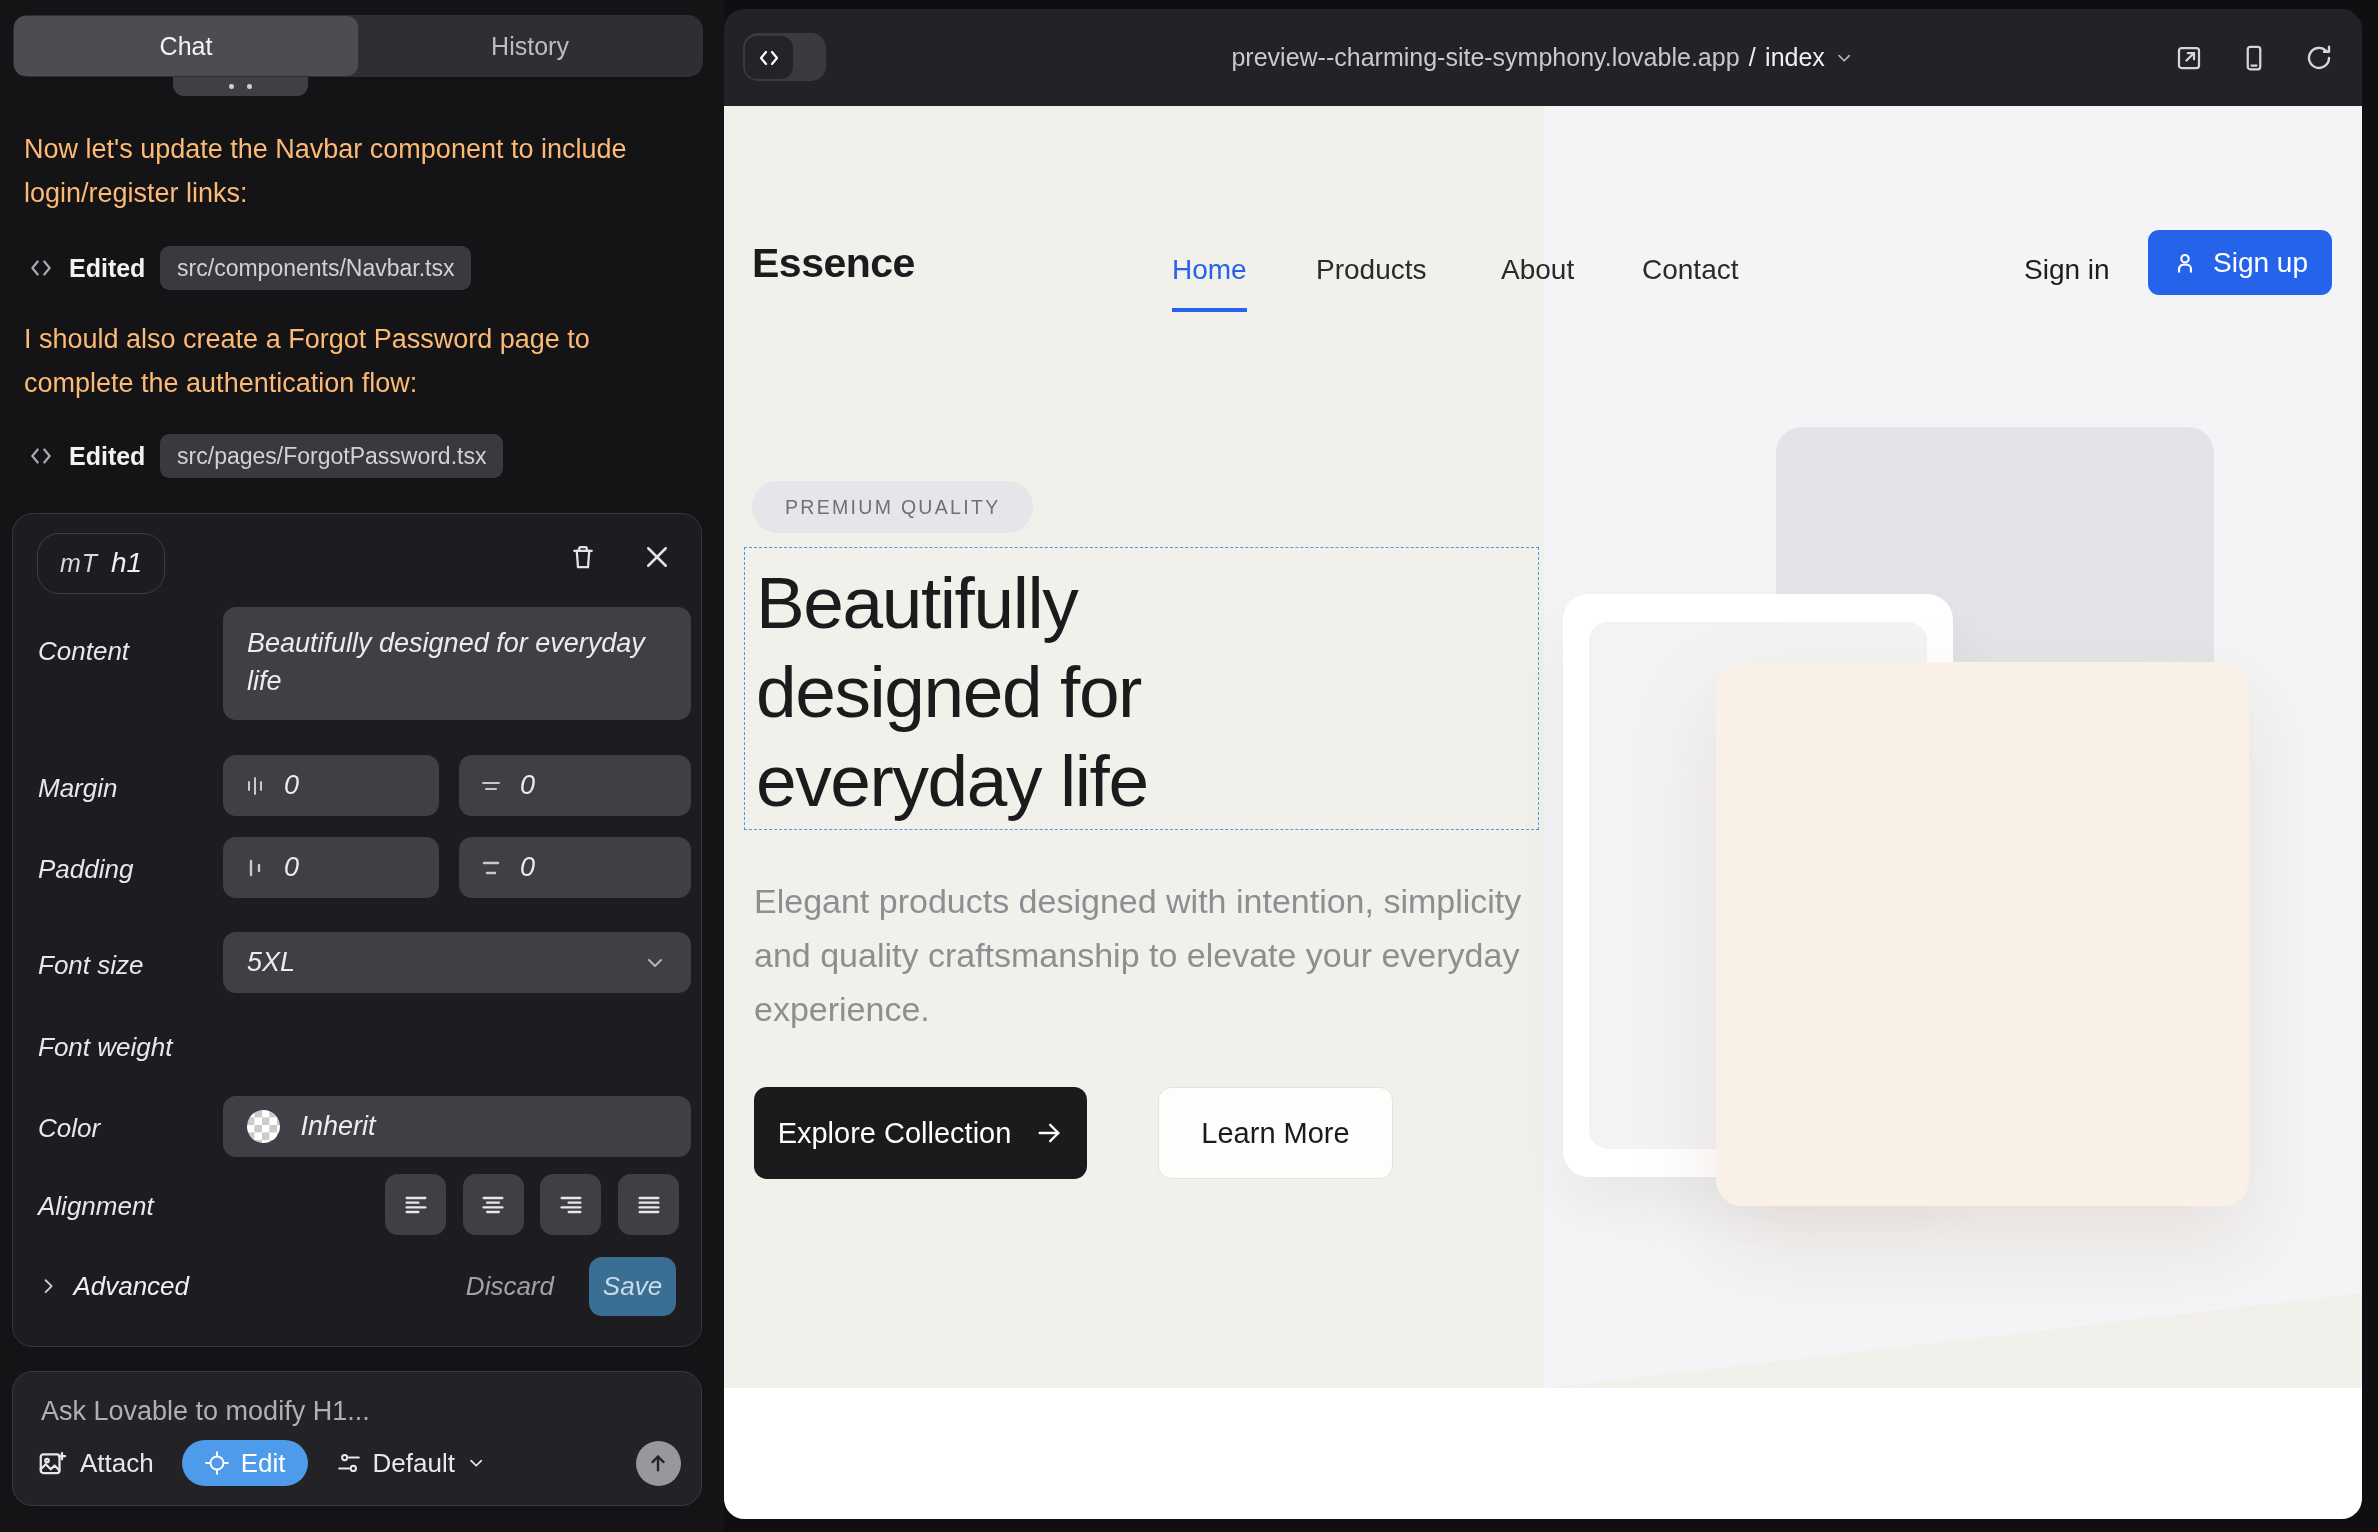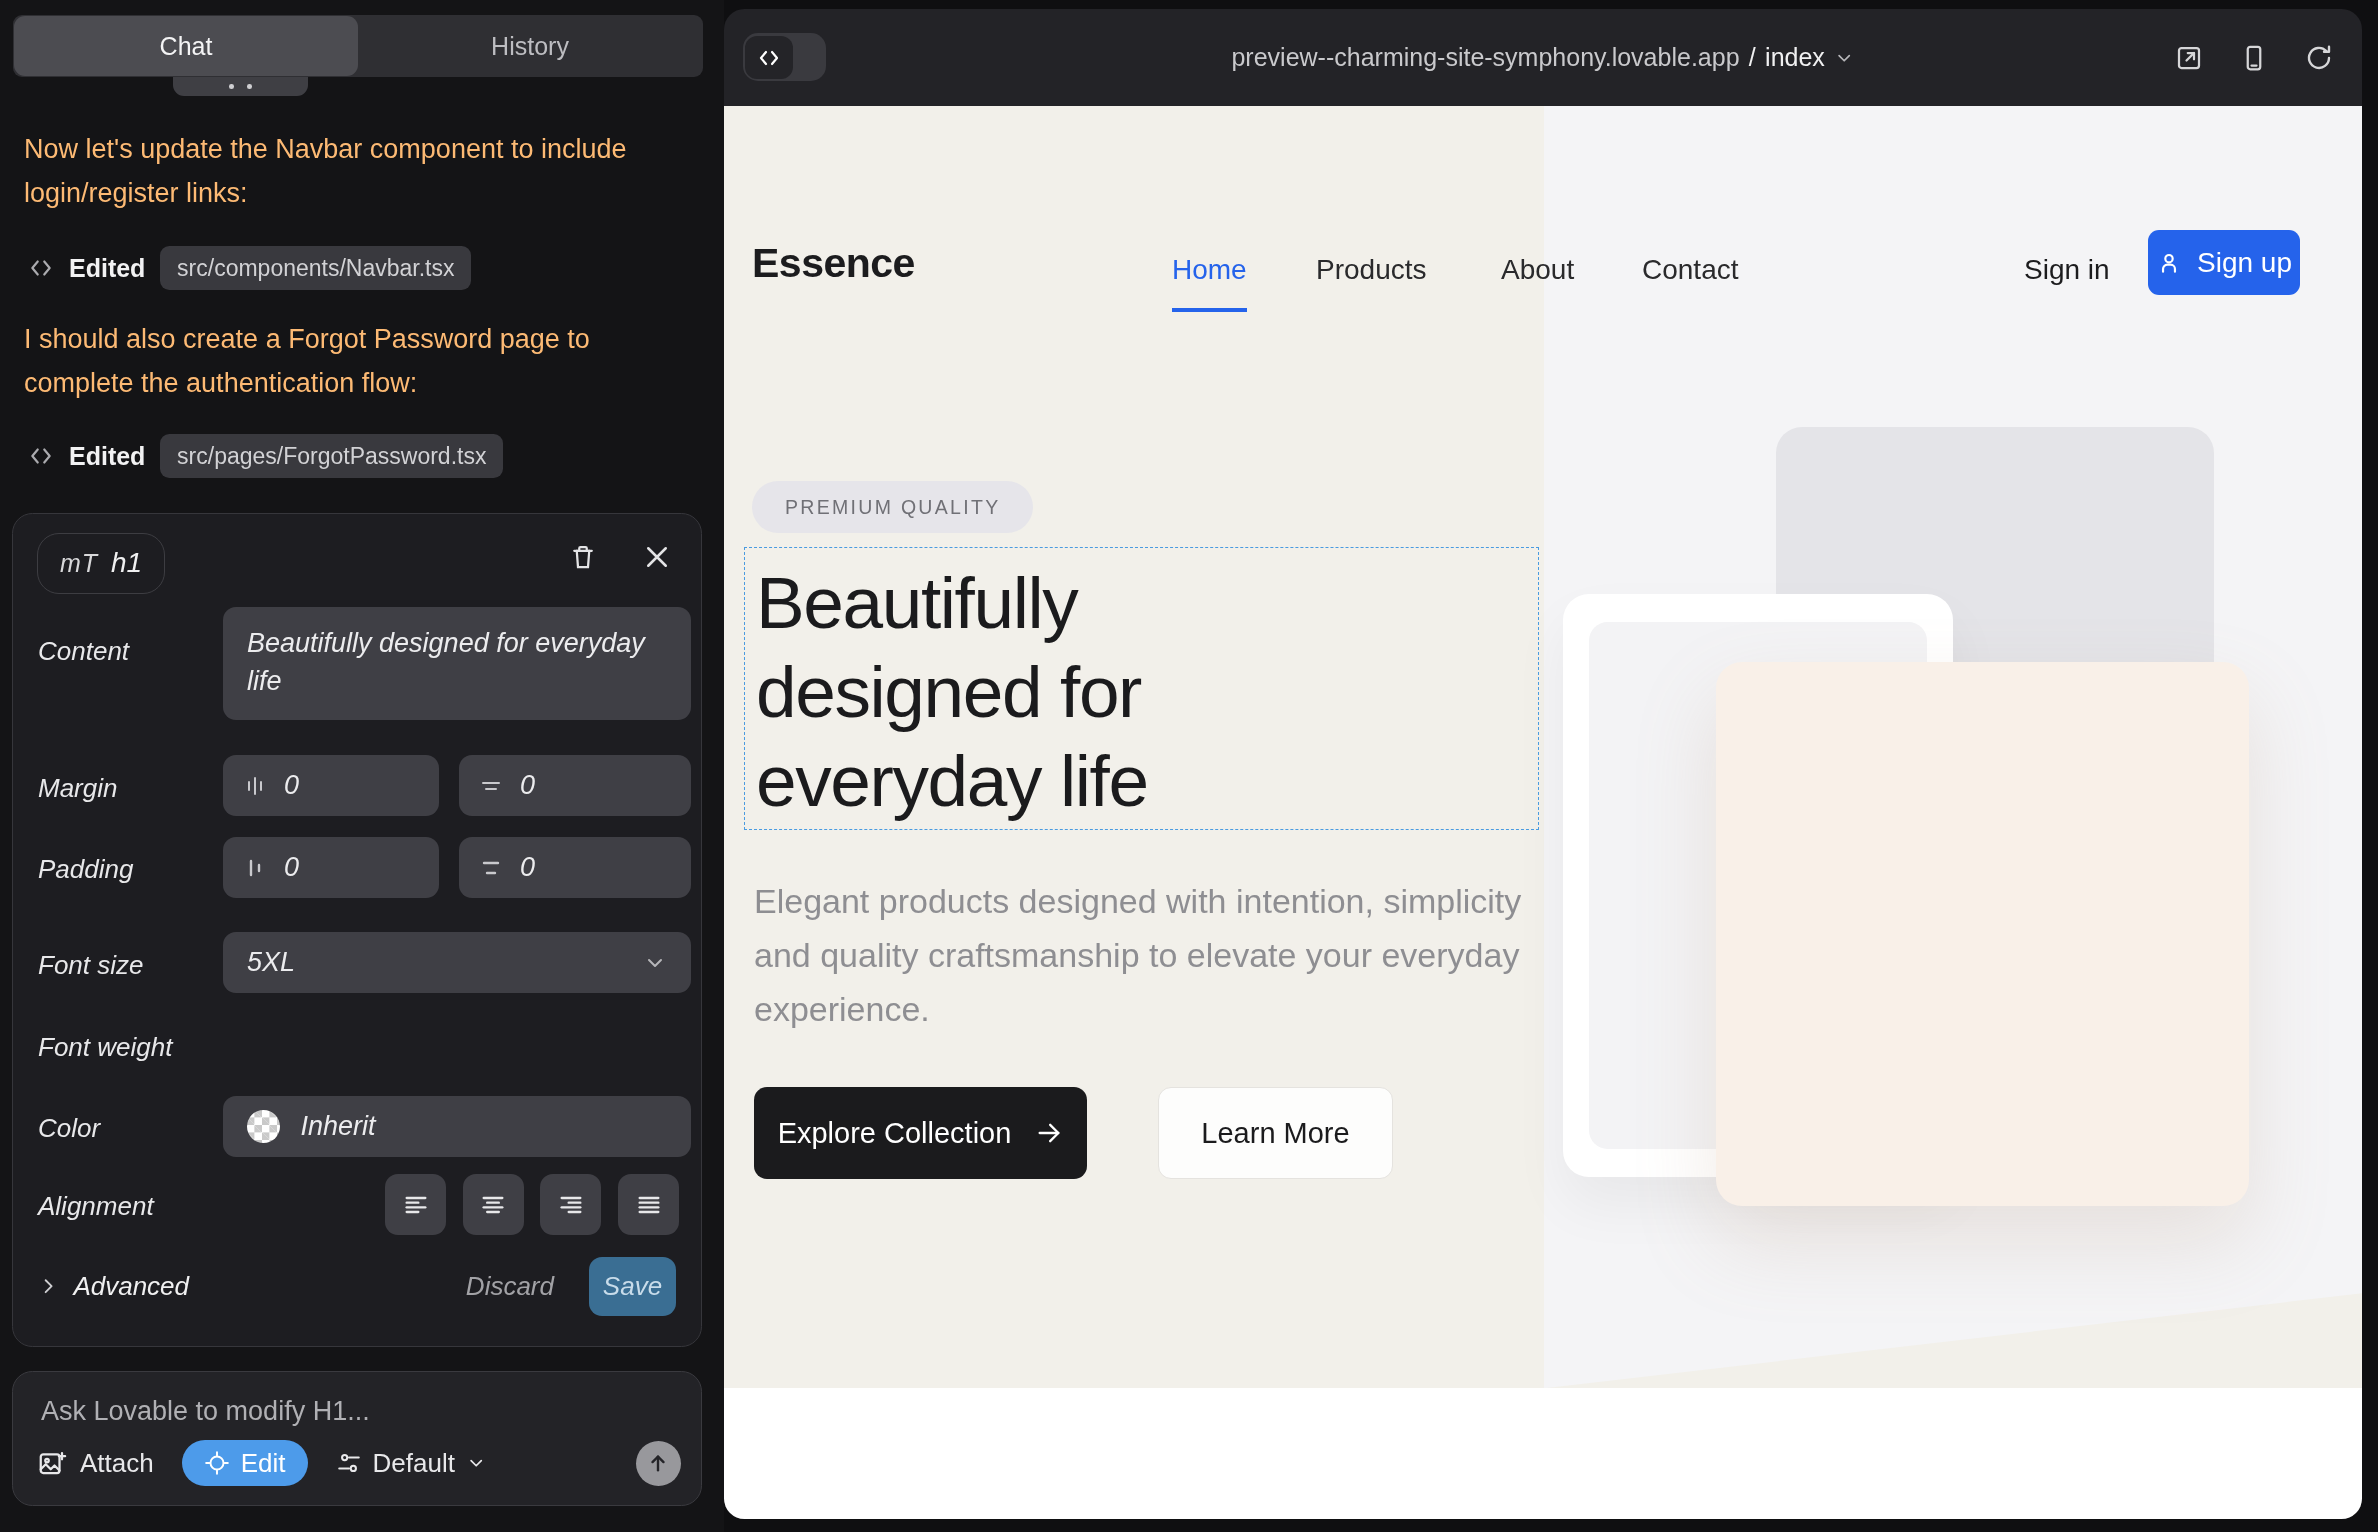--- a/index.html
+++ b/index.html
@@ -4,21 +4,21 @@
 <style>
   * { margin:0; padding:0; box-sizing:border-box; }
   html,body { width:2378px; height:1532px; background:#0f0f11; overflow:hidden;
     font-family:"Liberation Sans", sans-serif; -webkit-font-smoothing:antialiased; }
   .stage { position:relative; width:2378px; height:1532px; }
 
   
   .sidebar { position:absolute; left:0; top:0; width:724px; height:1532px; background:#141416; }
 
   .tabbar { position:absolute; left:13px; top:15px; width:690px; height:62px;
-    background:#2f2f33; border-radius:9px; padding:1px; display:flex; z-index:5; }
+    background:#2f2f33; border-radius:15px; padding:1px; display:flex; z-index:5; }
   .tab { width:50%; display:flex; align-items:center; justify-content:center;
     font-size:25px; color:#bdbdc1; border-radius:11px; cursor:pointer; }
   .tab.active { background:#4c4c51; color:#f4f4f5; }
 
   .scroll-badge { position:absolute; left:173px; top:77px; width:135px; height:18.6px;
     background:#3f3f44; border-radius:0 0 11px 11px; display:flex; align-items:center;
     justify-content:center; gap:13px; z-index:1; }
   .scroll-badge i { width:4.6px; height:4.6px; border-radius:50%; background:#cfcfd2; }
 
   .msg { position:absolute; left:24px; width:668px; font-size:27px; line-height:44px; color:#fdba74; }
@@ -112,21 +112,21 @@
   .beige-card { position:absolute; left:992px; top:556px; width:533px; height:544px;
     background:#f9f0e8; border-radius:26px; box-shadow:0 37px 83px rgba(170,140,110,.18); }
 
   .brand { position:absolute; left:28px; top:134px; font-size:41px; font-weight:700;
     color:#1c1c1e; letter-spacing:-0.5px; }
   .navlink { position:absolute; top:148px; font-size:28px; color:#2a2a2c; cursor:pointer; }
   .nav-home { left:448px; color:#2563eb; }
   .nav-home::after { content:""; position:absolute; left:0; right:0; bottom:-26px; height:4.6px; background:#2563eb; }
   .nav-products { left:592px; } .nav-about { left:777px; } .nav-contact { left:918px; }
   .signin { position:absolute; left:1300px; top:148px; font-size:28px; color:#1c1c1e; cursor:pointer; }
-  .signup { position:absolute; left:1424px; top:124px; width:152px; height:65px; border-radius:11px;
+  .signup { position:absolute; left:1424px; top:124px; width:184px; height:65px; border-radius:11px;
     background:#2563eb; color:#ffffff; font-size:28px; display:flex; align-items:center;
     justify-content:center; gap:15px; cursor:pointer; }
 
   .quality-badge { position:absolute; left:28px; top:375px; height:52px; padding:0 33px;
     background:#e6e5ea; border-radius:26px; display:flex; align-items:center;
     font-size:19.5px; letter-spacing:2.3px; color:#707076; font-weight:500; }
   .sel-box { position:absolute; left:20.4px; top:441px; width:795px; height:283px;
     border:1.9px dashed #4a9be0; }
   .hero-h1 { position:absolute; left:32px; top:452px; font-size:73px; line-height:89px;
     font-weight:500; color:#1b1b1d; letter-spacing:-1.4px; }

